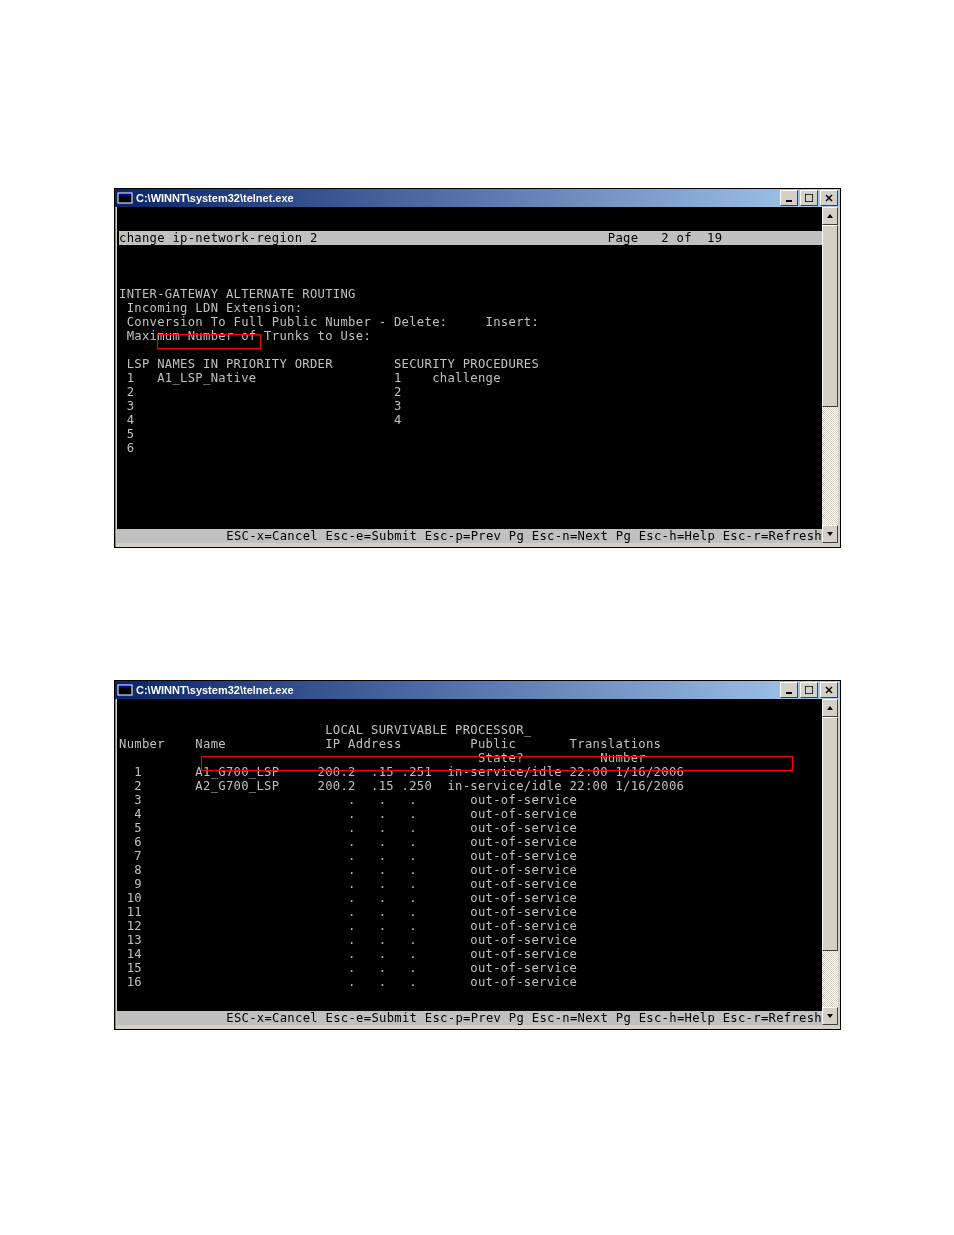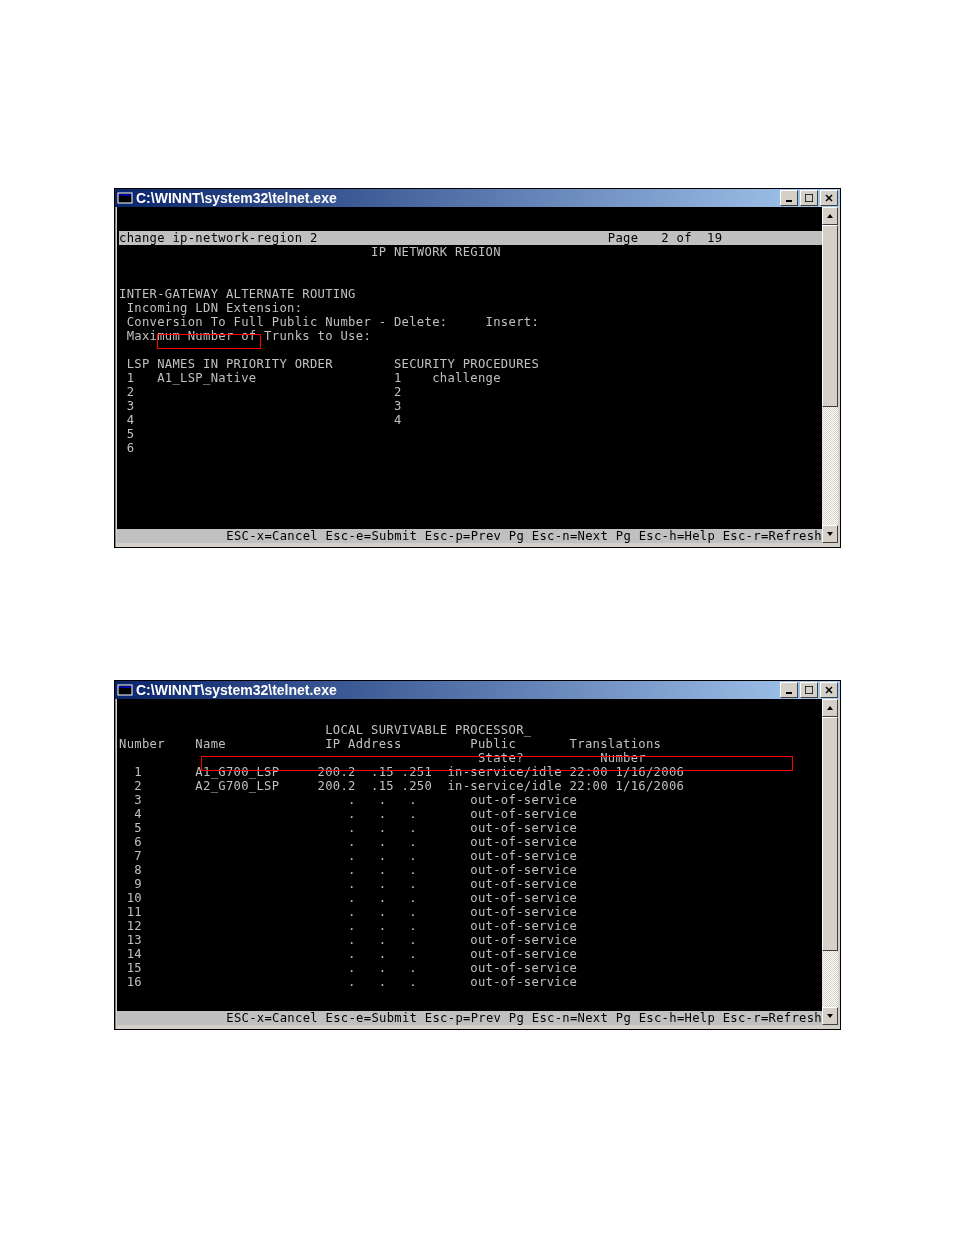--- a/index.html
+++ b/index.html
@@ -24,21 +24,21 @@
     background: #d4d0c8;
     box-shadow: 1px 1px 0 #808080 inset;
   }
   .titlebar {
     height: 18px;
     background: linear-gradient(to right, #0a246a, #a6caf0);
     color: #fff;
     display: flex;
     align-items: center;
     font-family: Tahoma, sans-serif;
-    font-size: 14px;
+    font-size: 11px;
     font-weight: bold;
     padding-left: 2px;
   }
   .titlebar .icon {
     width: 16px; height: 16px;
     margin-right: 3px;
     display: inline-flex;
     align-items: center;
     justify-content: center;
   }
@@ -177,21 +177,21 @@
         <div class="winbtn close">
             <svg viewBox="0 0 8 8">
               <line x1="1" y1="1" x2="7" y2="7" stroke="#000" stroke-width="1.5"></line>
               <line x1="7" y1="1" x2="1" y2="7" stroke="#000" stroke-width="1.5"></line>
             </svg>
           </div>
       </div>
     </div>
     <div class="client" style="height:336px;">
       <div class="term">
-<span class="hdrline">change ip-network-region 2                                      Page   2 of  19</span><span class="body">                                 IP NETWORK REGION</span>
+<span class="hdrline">change ip-network-region 2                                      Page   2 of  19</span>
 <span class="body" id="w1-body">
 
 INTER-GATEWAY ALTERNATE ROUTING
  Incoming LDN Extension:
  Conversion To Full Public Number - Delete:     Insert:
  Maximum Number of Trunks to Use:
 
  LSP NAMES IN PRIORITY ORDER        SECURITY PROCEDURES
  1   A1_LSP_Native                  1    challenge
  2                                  2

